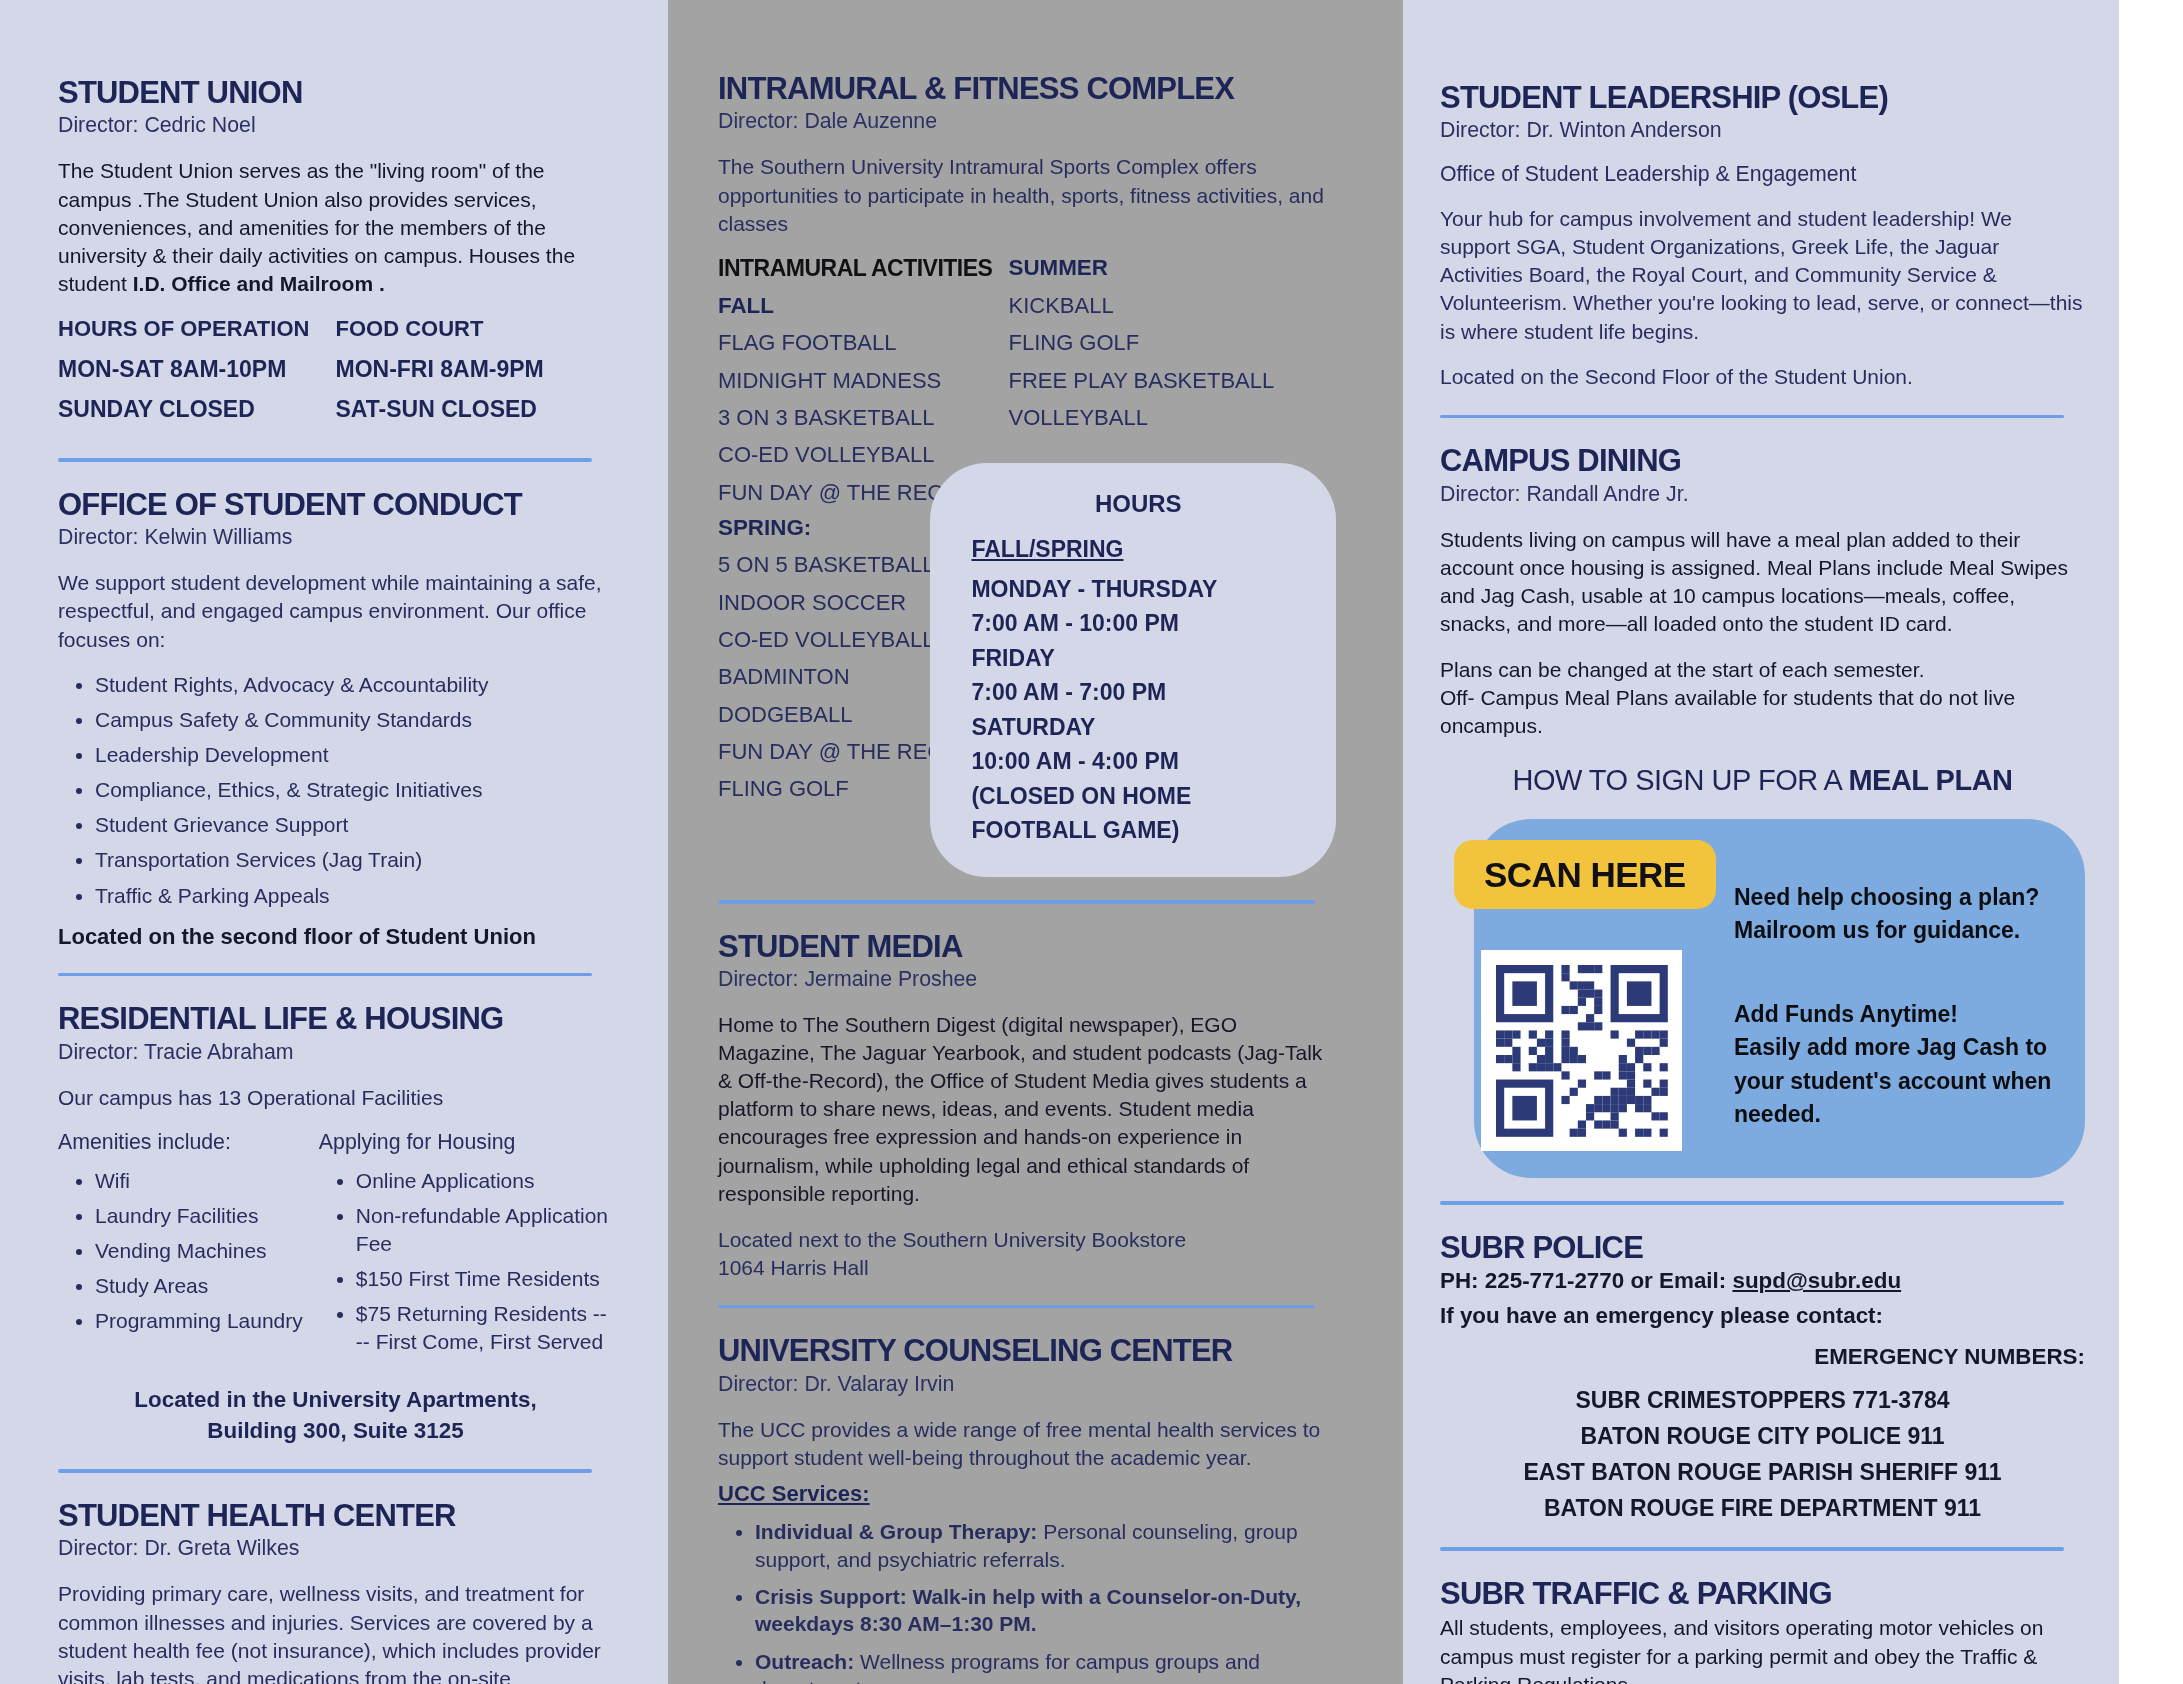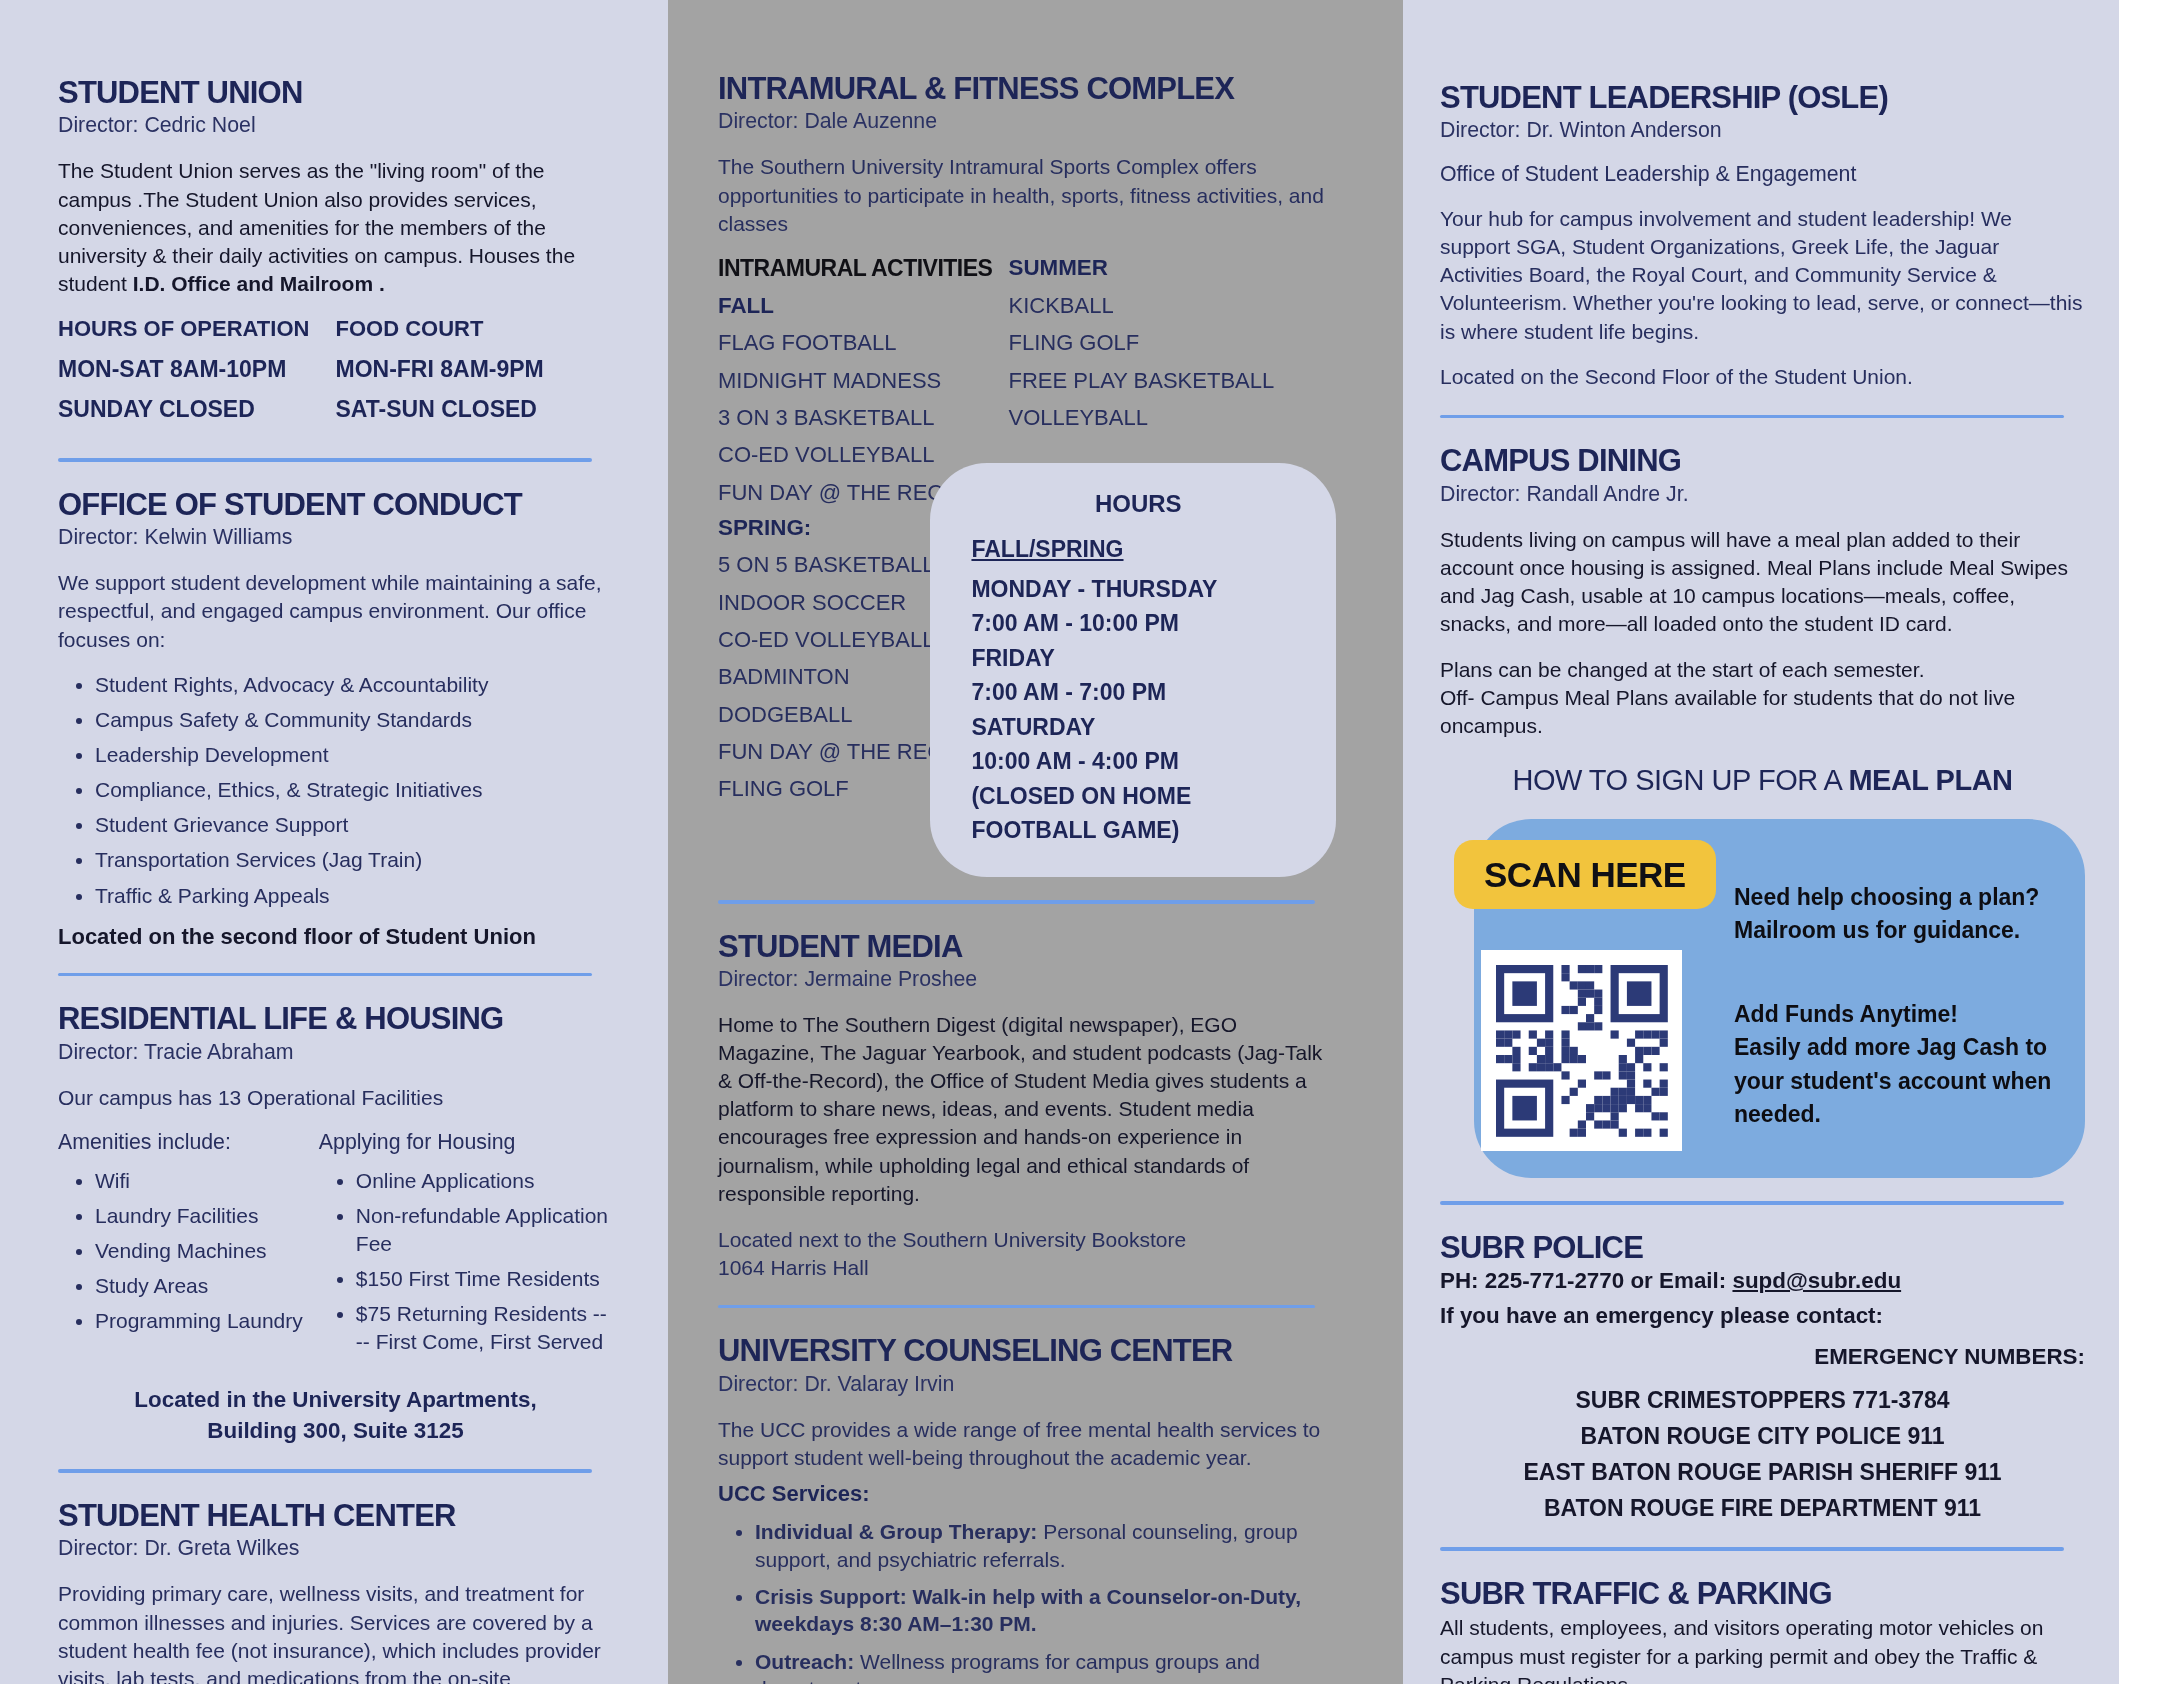--- a/index.html
+++ b/index.html
@@ -52,21 +52,21 @@
   .intr-sublabel { font-size: 22.4px; font-weight: 800; color: #1d2557; margin-bottom: 9.4px; }
   .intr-list { list-style: none; padding: 0; }
   .intr-list li { font-size: 22px; color: #272e5e; margin-bottom: 8.3px; }
   .hoursbox {
     background: #d4d7e7; border-radius: 57px;
     padding: 27px 31px 29px 41px; margin: 31px 0 0 -78px;
   }
   .hoursbox-title { text-align: center; font-size: 24px; font-weight: 800; color: #1d2557; margin-bottom: 17.7px; }
   .hoursbox-sub { font-size: 23px; font-weight: 800; color: #1d2557; text-decoration: underline; margin-bottom: 9.4px; }
   .hoursbox-line { font-size: 23px; font-weight: 800; color: #1d2557; line-height: 1.5; }
-  .ucc-label { font-size: 22px; font-weight: 800; color: #1d2557; margin-bottom: 10.4px; }
+  .ucc-label { font-size: 22px; font-weight: 800; color: #1d2557; margin-bottom: 10.4px; text-decoration: underline; }
   .ucc-list li { margin-bottom: 9.4px; }
 
   
   .office-line { font-size: 21.3px; margin-bottom: 17.7px; }
   .meal-heading { text-align: center; font-size: 29px; color: #1d2557; letter-spacing: -0.5px; margin: 24px 0 22px 0; font-weight: 500; white-space: nowrap; }
   .meal-heading .b { font-weight: 800; }
   .mealbox {
     position: relative; background: #7dabdf; border-radius: 57px;
     margin: 0 0 0 34px; padding: 62px 31px 47px 260px; min-height: 312px;
   }

